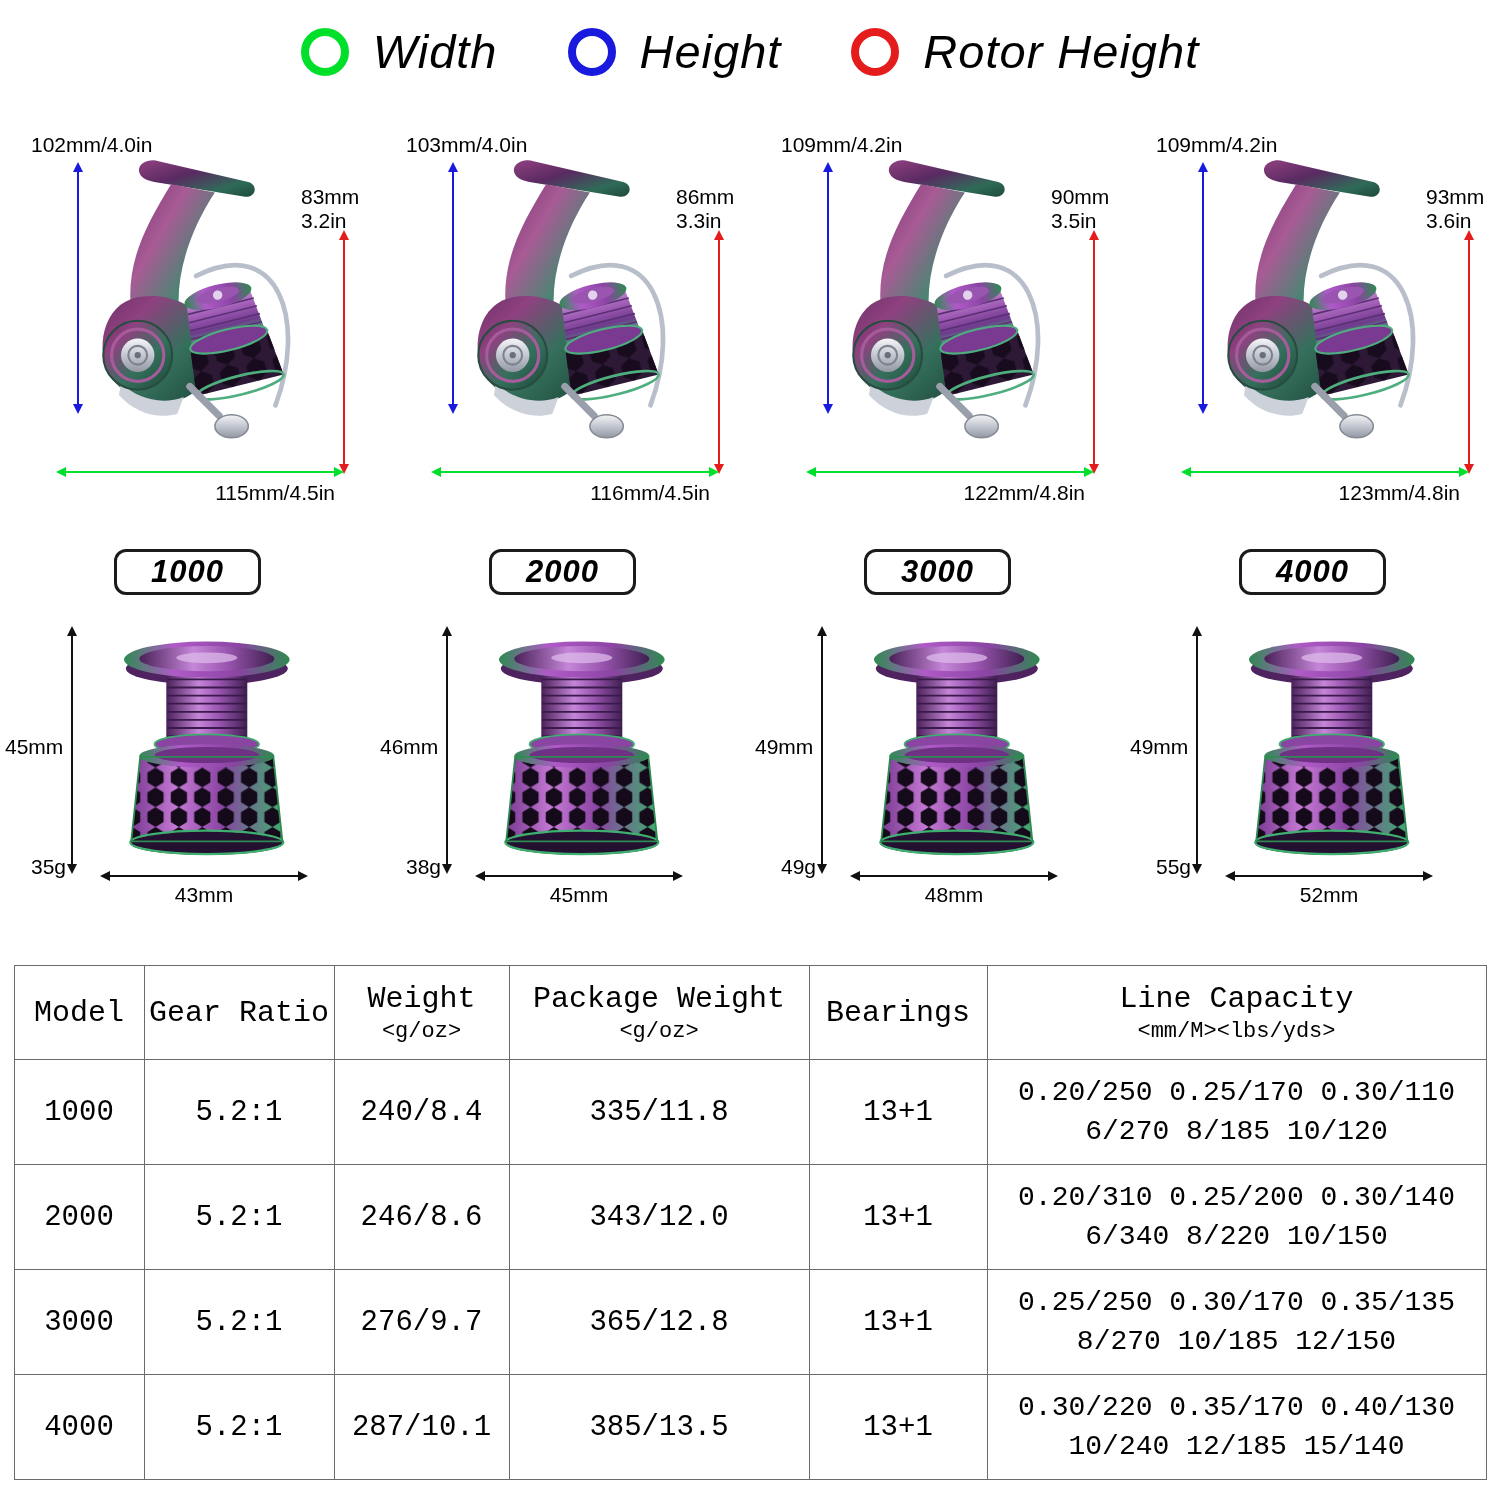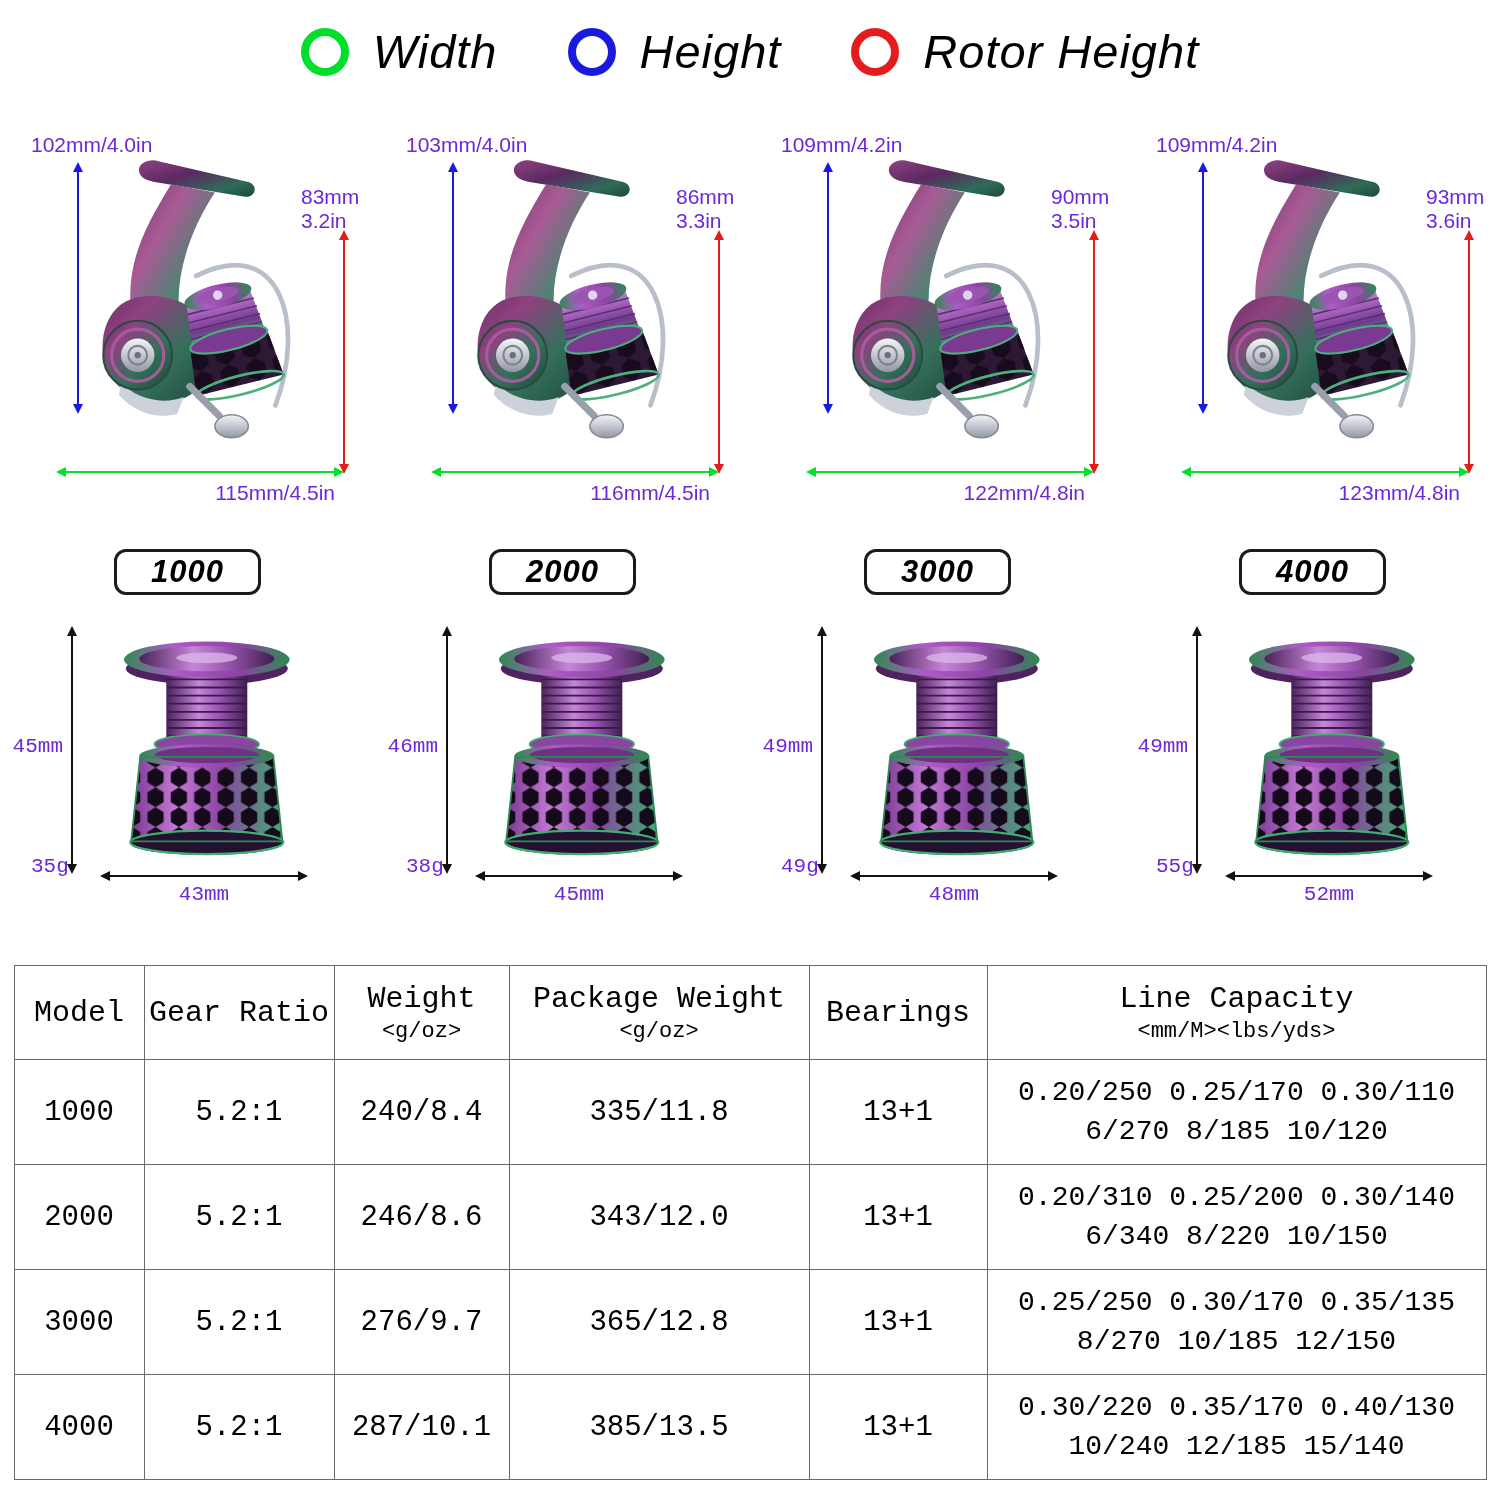--- a/index.html
+++ b/index.html
@@ -10,22 +10,22 @@
   .legend{display:flex;justify-content:center;align-items:flex-end;gap:70px;padding-top:24px;}
   .legend-item{display:flex;align-items:center;gap:24px;}
   .legend-swatch{width:32px;height:32px;border-radius:50%;border:8px solid #000;background:#fff;}
   .legend-label{font-size:47px;font-style:italic;letter-spacing:1px;}
 
   
   .reel-row{display:flex;margin-top:34px;}
   .spool-row{display:flex;margin-top:28px;}
   .fig-col{width:375px;display:flex;flex-direction:column;align-items:center;flex:none;}
   .reel-fig{position:relative;width:365px;height:420px;}
-  .spool-fig{position:relative;width:365px;height:300px;font-family:Liberation Mono, monospace;}
-  .ann{position:absolute;font-size:21px;line-height:1.15;white-space:nowrap;color:#6d28d9;}
+  .spool-fig{position:relative;width:365px;height:300px;}
+  .ann{position:absolute;font-size:21px;line-height:1.15;white-space:nowrap;color:#000000;}
 
   
   .varrow{position:absolute;width:2px;background:currentColor;}
   .varrow::before{content:"";position:absolute;top:-9px;left:-4px;
     border-left:5px solid transparent;border-right:5px solid transparent;border-bottom:10px solid currentColor;}
   .varrow::after{content:"";position:absolute;bottom:-9px;left:-4px;
     border-left:5px solid transparent;border-right:5px solid transparent;border-top:10px solid currentColor;}
   .harrow{position:absolute;height:2px;background:currentColor;}
   .harrow::before{content:"";position:absolute;left:-9px;top:-4px;
     border-top:5px solid transparent;border-bottom:5px solid transparent;border-right:10px solid currentColor;}

